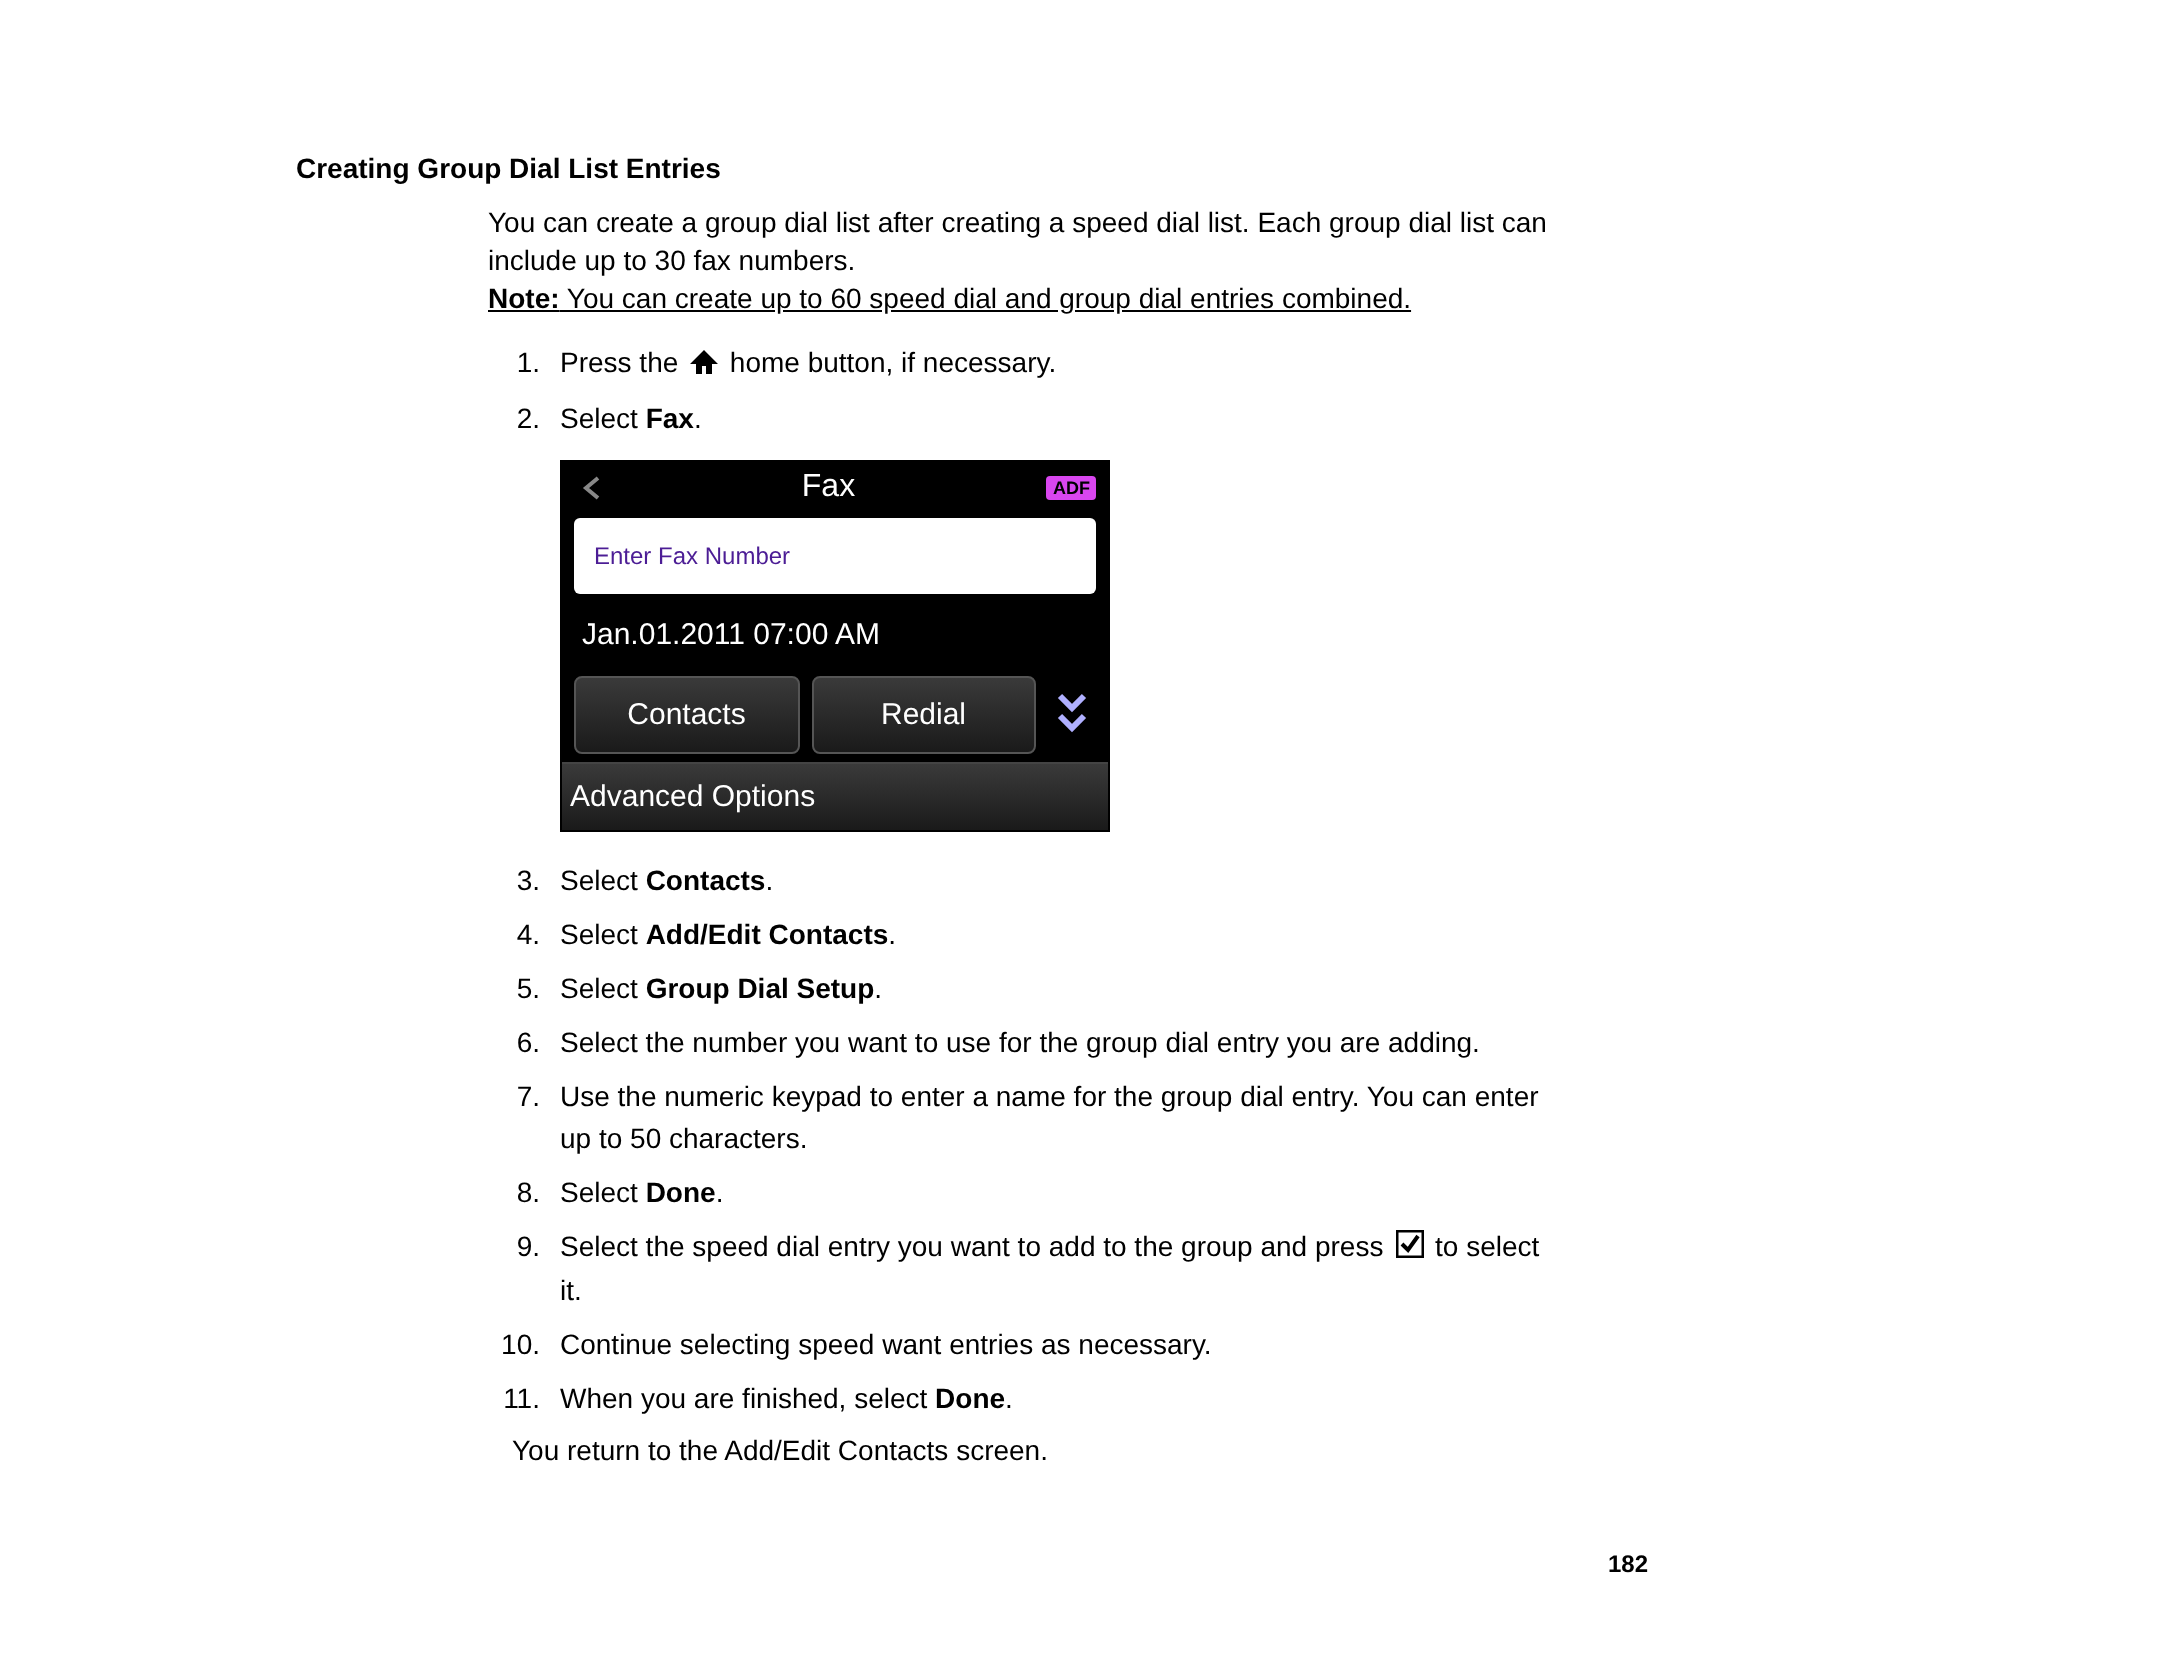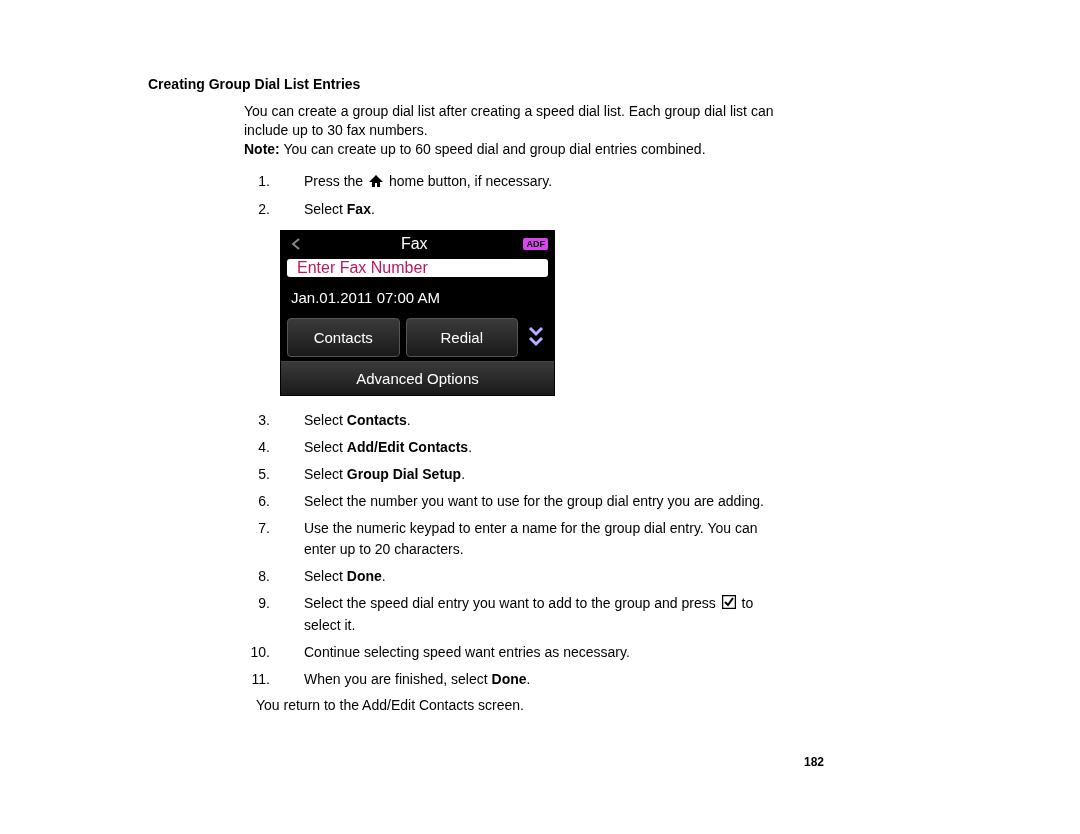--- a/index.html
+++ b/index.html
@@ -25,20 +25,21 @@
   .intro-block {
     margin-left: 94px;
     margin-right: 40px;
     line-height: 1.35;
   }
   .intro {
     margin-bottom: 0;
   }
   .note {
     margin-bottom: 12px;
+    text-decoration: underline;
   }
   .note-label {
     font-weight: bold;
   }
   .steps {
     margin-left: 94px;
     margin-right: 40px;
   }
   .step {
     display: flex;
@@ -47,21 +48,20 @@
     line-height: 1.5;
   }
   .step-num {
     min-width: 26px;
     text-align: right;
     padding-right: 10px;
     flex-shrink: 0;
   }
   .step-text {
     flex: 1;
-    margin-left: 24px;
   }
   .bold {
     font-weight: bold;
   }
   .inline-icon {
     display: inline-block;
     vertical-align: -1px;
     margin: 0 2px;
   }
   .screenshot {
@@ -98,24 +98,24 @@
     font-weight: bold;
     padding: 1px 3px;
     border-radius: 2px;
   }
   .scr-body {
     background: #000;
     padding: 6px 6px 4px 6px;
   }
   .scr-input {
     background: #fff;
-    color: #be185d;
-    font-size: 16px;
-    font-family: sans-serif;
-    padding: 0 10px;
+    color: #4c1d95;
+    font-size: 12px;
+    font-family: sans-serif;
+    padding: 12px 10px;
     border-radius: 3px;
     margin-bottom: 12px;
   }
   .scr-date {
     color: #fff;
     font-size: 15px;
     font-family: sans-serif;
     padding: 0 4px 12px 4px;
   }
   .scr-buttons {
@@ -139,21 +139,21 @@
     display:flex;
     align-items:center;
     justify-content:center;
   }
   .scr-footer {
     background: linear-gradient(#3a3a3a,#1a1a1a);
     border-top: 1px solid #444;
     color: #fff;
     font-size: 15px;
     font-family: sans-serif;
-    text-align: center;
+    text-align: left;
     padding: 8px 4px;
   }
   .page-number {
     text-align: right;
     font-weight: bold;
     font-size: 12px;
     margin-top: 40px;
   }
   .sub-note {
     margin-left: 106px;
@@ -249,21 +249,21 @@
       </div>
     </div>
 
     <div class="step">
       <div class="step-num">6.</div>
       <div class="step-text">Select the number you want to use for the group dial entry you are adding.</div>
     </div>
 
     <div class="step">
       <div class="step-num">7.</div>
-      <div class="step-text">Use the numeric keypad to enter a name for the group dial entry. You can enter up to 20 characters.</div>
+      <div class="step-text">Use the numeric keypad to enter a name for the group dial entry. You can enter up to 50 characters.</div>
     </div>
 
     <div class="step">
       <div class="step-num">8.</div>
       <div class="step-text">
         <span>Select </span><span class="bold">Done</span><span>.</span>
       </div>
     </div>
 
     <div class="step">

